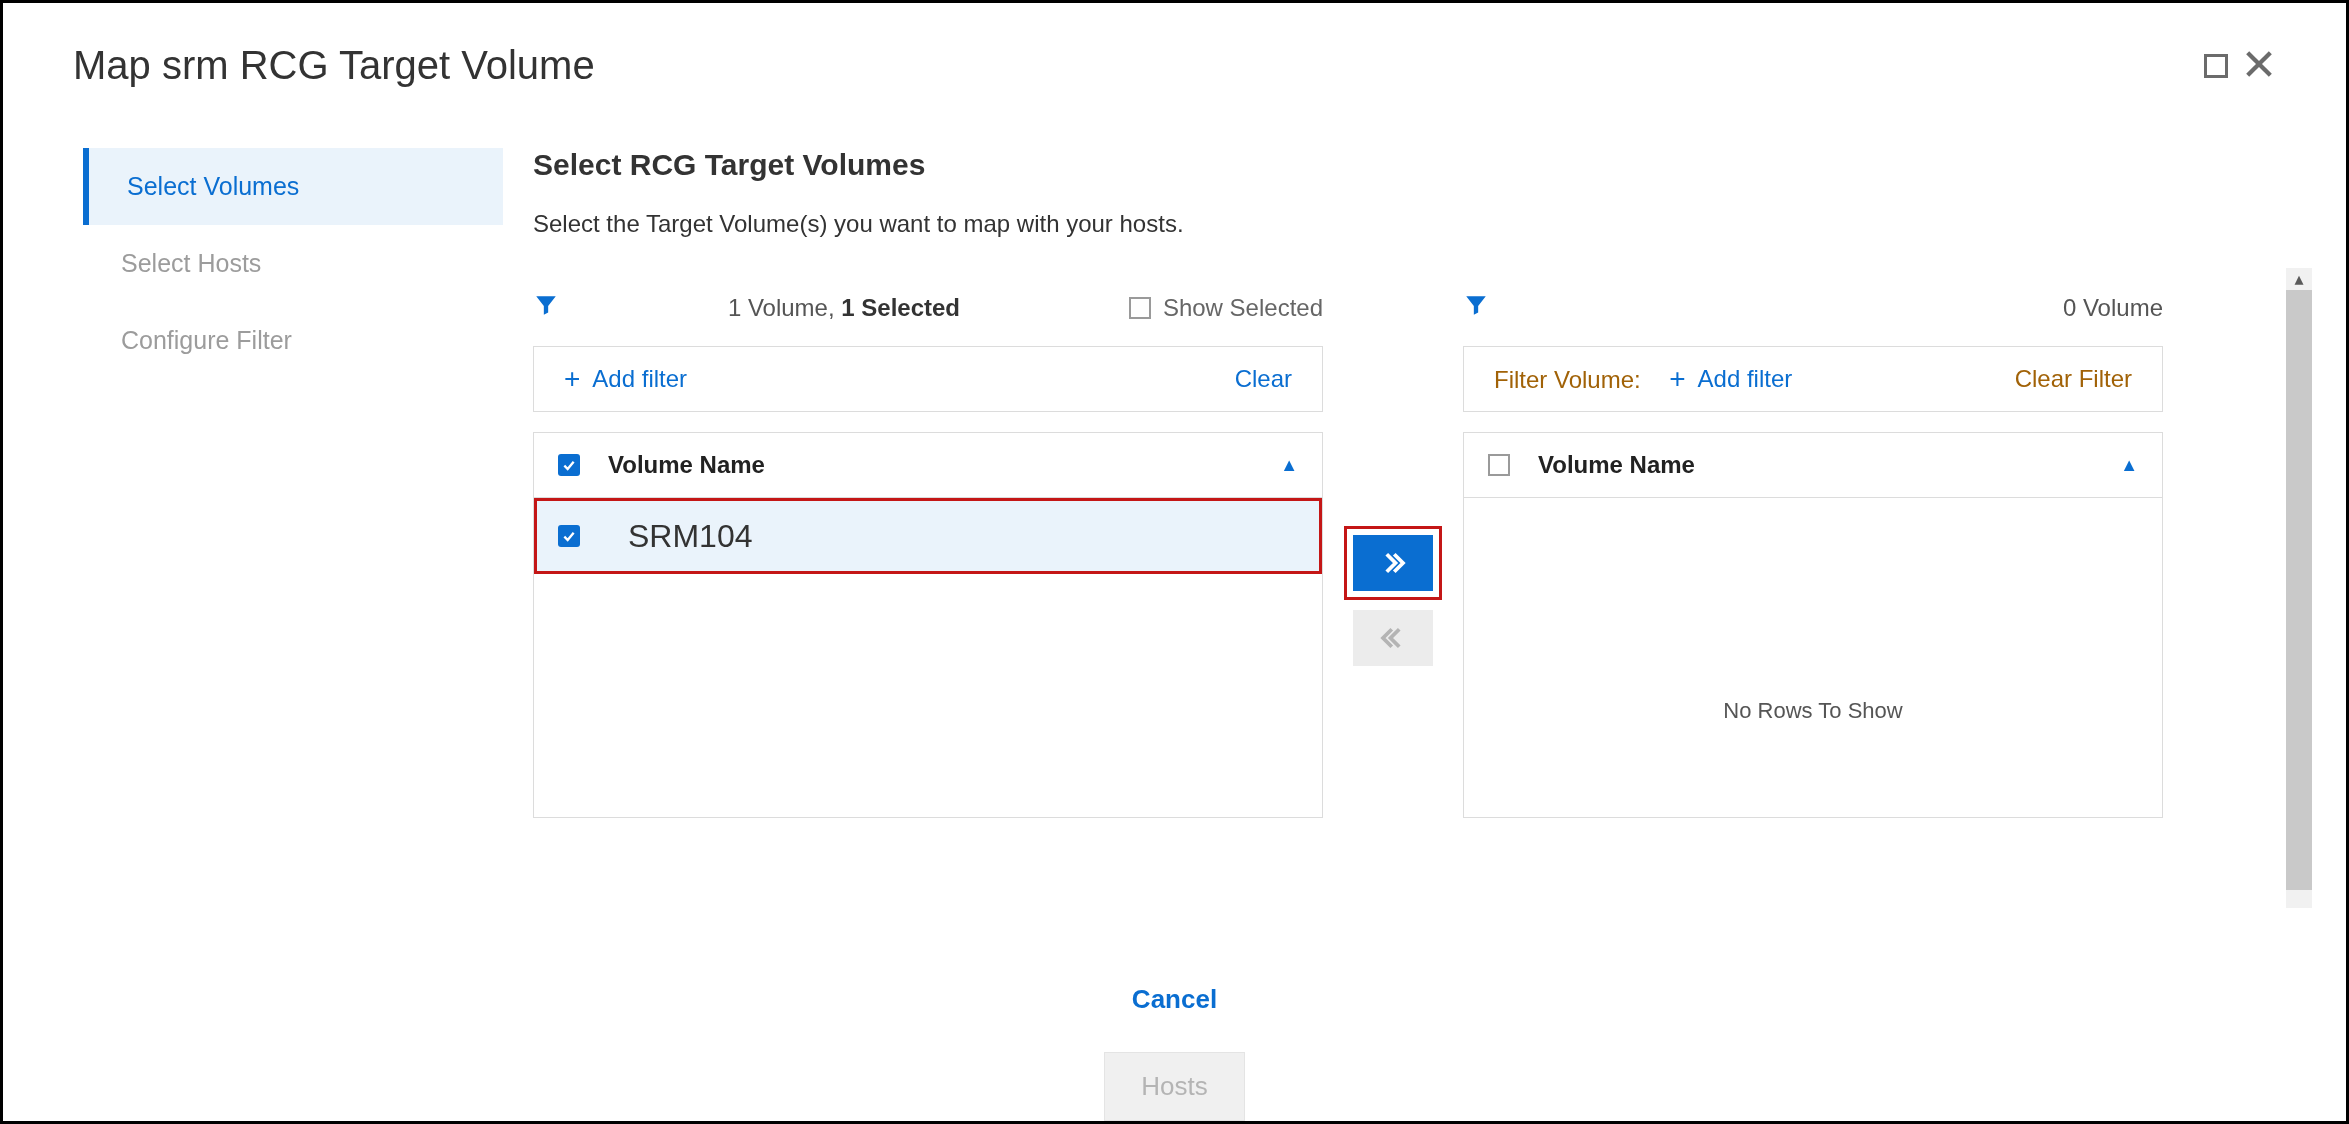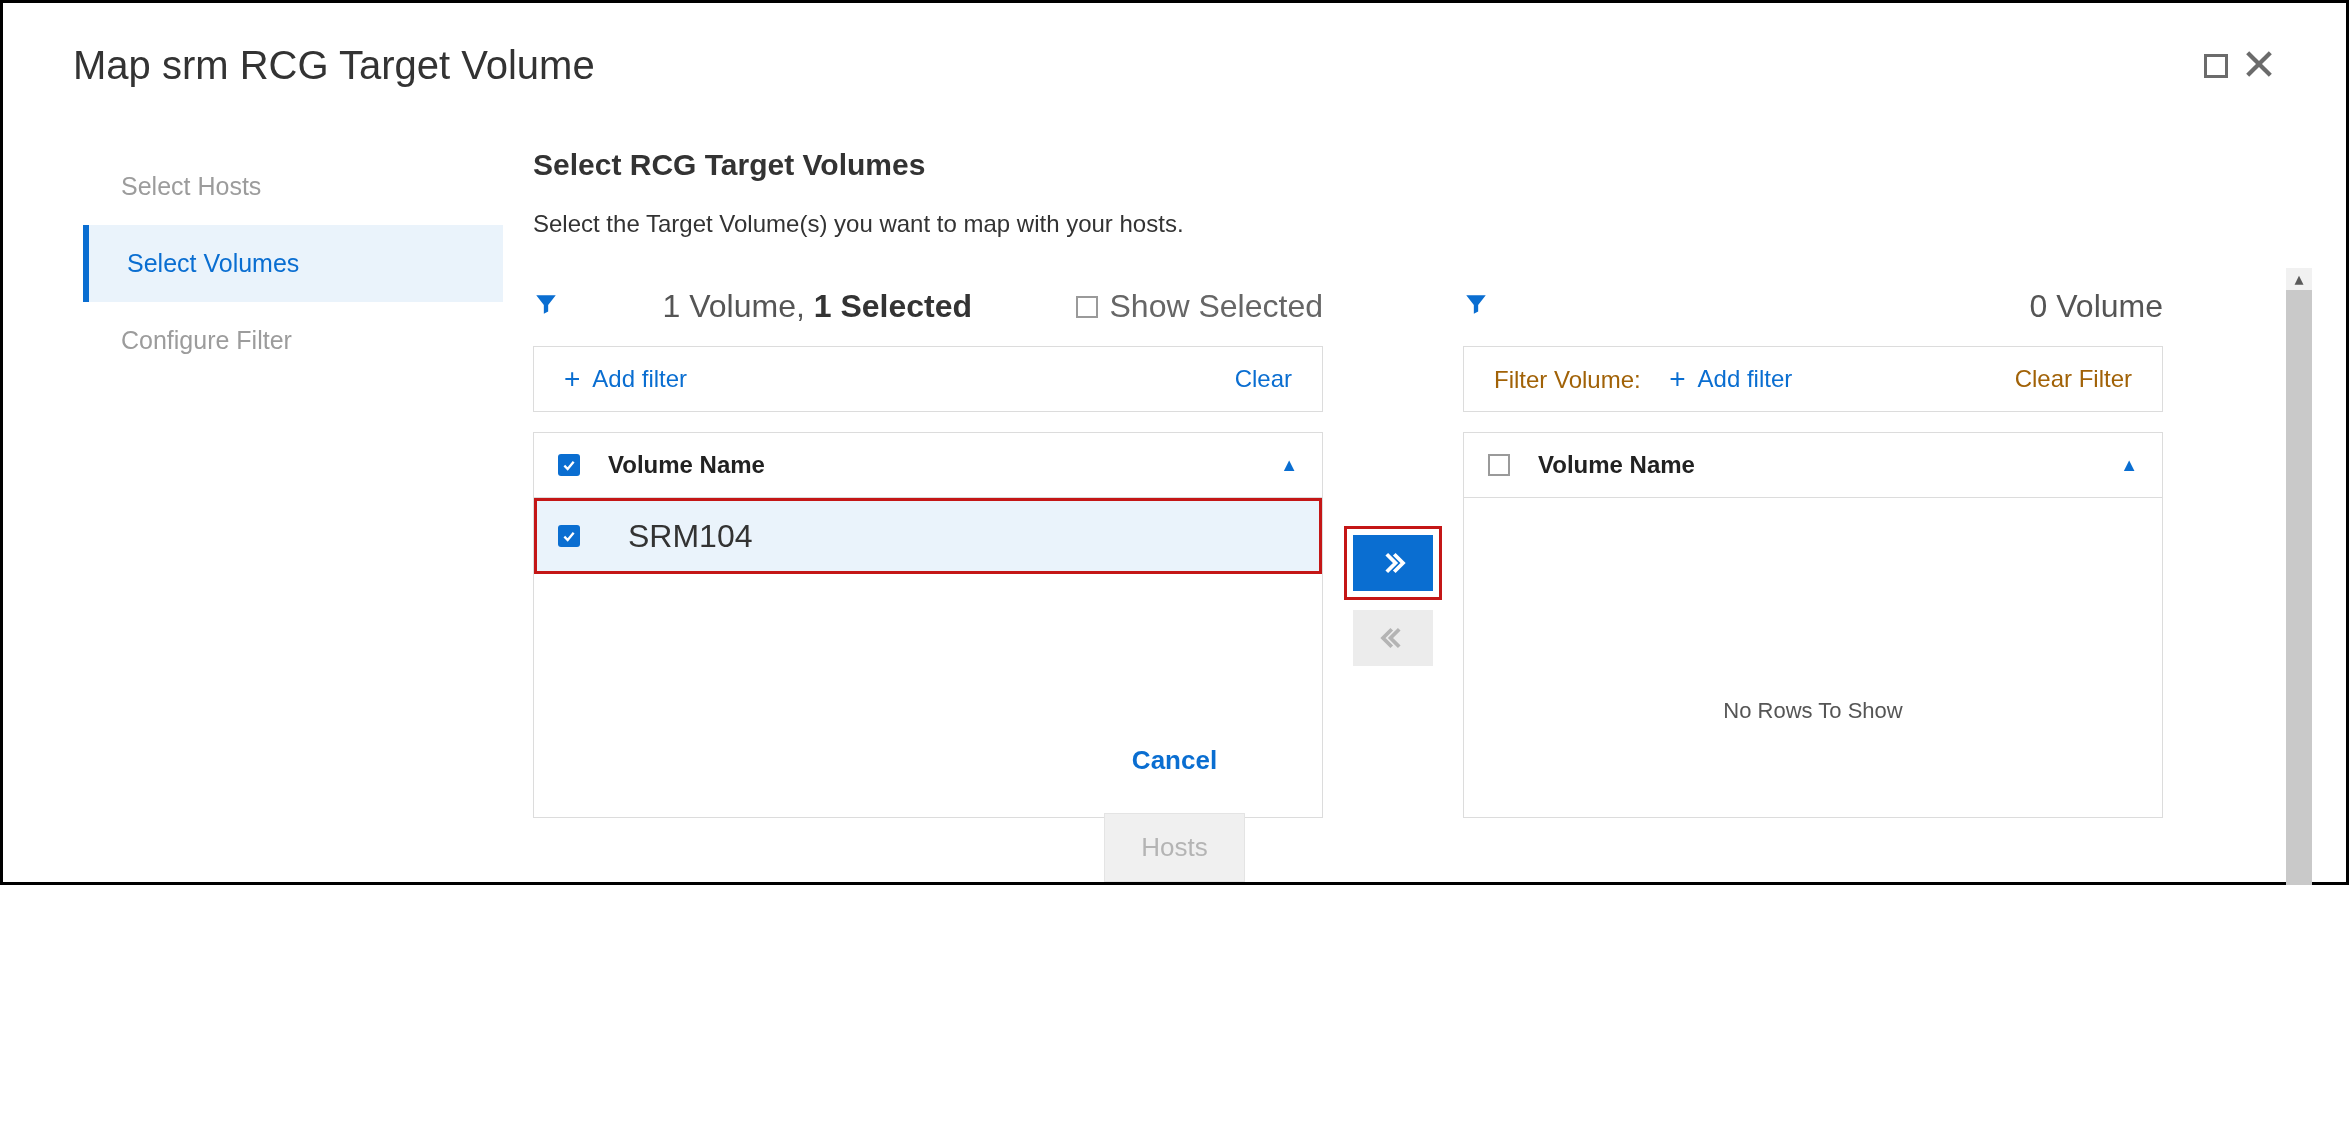--- a/index.html
+++ b/index.html
@@ -1,17 +1,17 @@
 <!DOCTYPE html>
 <html><head>
 <meta charset="utf-8">
 <style>
   * { box-sizing: border-box; }
   html, body { margin:0; padding:0; font-family: Arial, Helvetica, sans-serif; color:#2d2d2d; }
-  .frame { border:3px solid #000; width:2349px; height:885px; position:relative; background:#fff; }
+  .frame { border:3px solid #000; width:2349px; height:1124px; position:relative; background:#fff; }
 
   
   .dlg-header { display:flex; align-items:center; justify-content:space-between; padding:40px 70px 20px 70px; }
   .dlg-title { font-size:40px; font-weight:400; color:#333; }
   .dlg-header-icons { display:flex; align-items:center; gap:14px; }
   .win-sq { width:24px; height:24px; border:3px solid #6b6b6b; display:inline-block; }
   .win-close svg { width:34px; height:34px; stroke:#6b6b6b; stroke-width:3; }
 
   
   .body { display:flex; padding:0 30px 0 80px; height:780px; }
@@ -25,21 +25,21 @@
   
   .main { flex:1; padding:40px 0 0 30px; position:relative; }
   .main-title { font-size:30px; font-weight:600; color:#333; }
   .main-desc { font-size:24px; color:#333; margin-top:28px; font-weight:400; }
 
   .cols { display:flex; gap:0; margin-top:50px; align-items:flex-start; }
   .pane { width:790px; }
   .pane-right { width:700px; }
 
   
-  .pane-top { display:flex; align-items:flex-start; justify-content:space-between; font-size:32px; color:#555; height:40px; }
+  .pane-top { display:flex; align-items:center; justify-content:space-between; font-size:24px; color:#555; height:40px; }
   .funnel svg { width:26px; height:26px; fill:#0a6ed1; }
   .count { color:#555; }
   .count b { font-weight:700; color:#333; }
   .show-sel { display:flex; align-items:center; gap:12px; color:#666; }
   .chk-empty { width:22px; height:22px; border:2px solid #9a9a9a; display:inline-block; background:#fff; }
   .chk-full  { width:22px; height:22px; background:#0a6ed1; display:inline-flex; align-items:center; justify-content:center; border-radius:3px; }
   .chk-full svg{ width:16px; height:16px; stroke:#fff; stroke-width:3.5; fill:none; }
 
   .filter-bar { border:1px solid #dcdcdc; height:66px; display:flex; align-items:center; justify-content:space-between; padding:0 30px; margin-top:18px; background:#fff; }
   .addf { color:#0a6ed1; font-size:24px; display:flex; align-items:center; gap:12px; font-weight:500; }
@@ -91,22 +91,22 @@
         <svg viewBox="0 0 24 24">
             <line x1="4" y1="4" x2="20" y2="20"></line>
             <line x1="20" y1="4" x2="4" y2="20"></line>
           </svg>
       </span>
     </div>
   </div>
 
   <div class="body">
     <div class="wiz">
+      <div class="wiz-item active">Select Volumes</div>
       <div class="wiz-item disabled">Select Hosts</div>
-      <div class="wiz-item active">Select Volumes</div>
       <div class="wiz-item disabled">Configure Filter</div>
     </div>
 
     <div class="main">
       <div class="main-title">Select RCG Target Volumes</div>
       <div class="main-desc">Select the Target Volume(s) you want to map with your hosts.</div>
 
       <div class="cols">
 
         <div class="pane">

